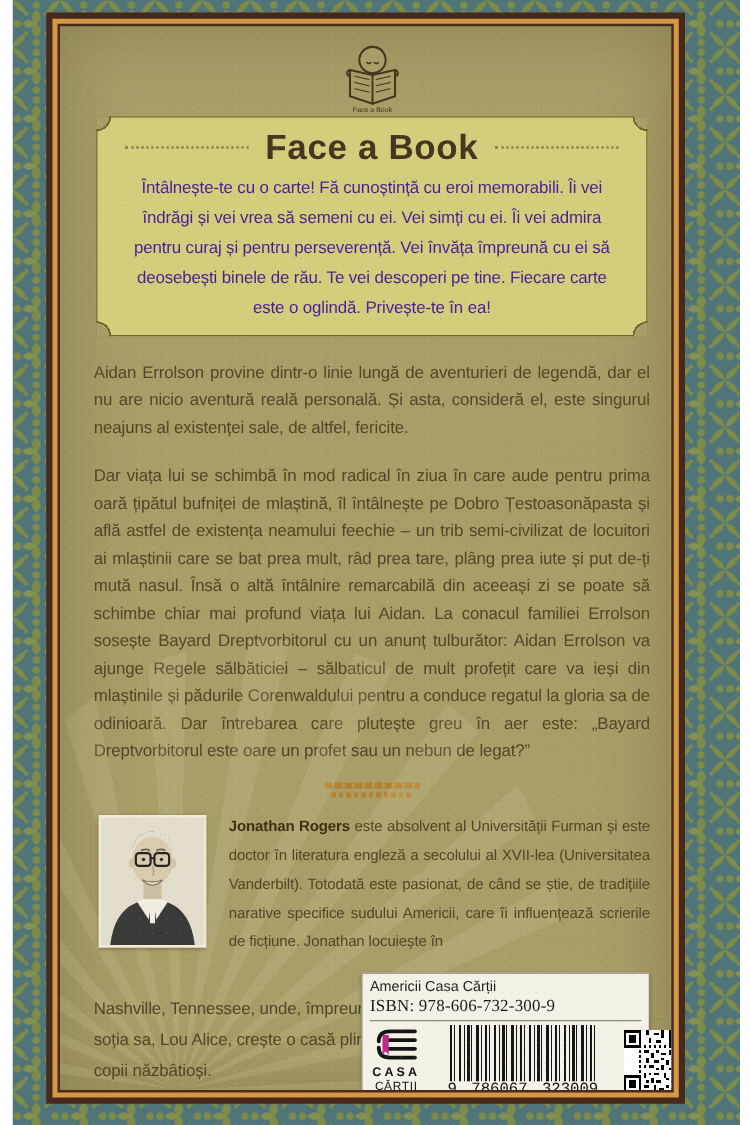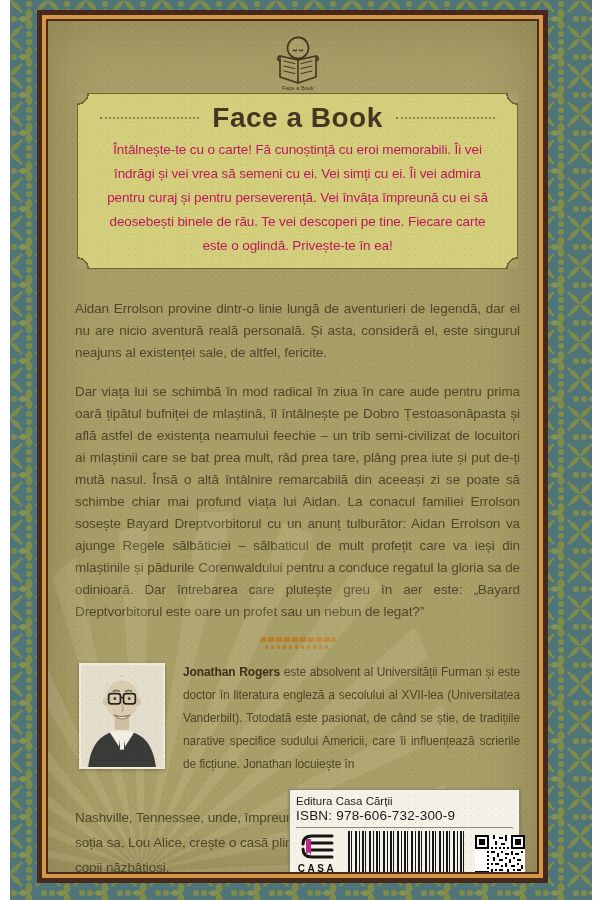--- a/index.html
+++ b/index.html
@@ -31,25 +31,25 @@
   .intro-box{position:relative;width:441px;margin:2px auto 0;background:#d2ce7c;
       border:1px solid #6f672f;box-sizing:border-box;padding:6px 22px 10px;}
   .notch{position:absolute;width:13px;height:13px;pointer-events:none;}
   .notch.tl{top:-1px;left:-1px;background:radial-gradient(circle at 0 0,#a89e68 0 10.5px,#6f672f 10.5px 12px,transparent 12px);}
   .notch.tr{top:-1px;right:-1px;background:radial-gradient(circle at 100% 0,#a89e68 0 10.5px,#6f672f 10.5px 12px,transparent 12px);}
   .notch.bl{bottom:-1px;left:-1px;background:radial-gradient(circle at 0 100%,#a89e68 0 10.5px,#6f672f 10.5px 12px,transparent 12px);}
   .notch.br{bottom:-1px;right:-1px;background:radial-gradient(circle at 100% 100%,#a89e68 0 10.5px,#6f672f 10.5px 12px,transparent 12px);}
   .title-row{display:flex;align-items:center;gap:13px;margin:2px 0 4px;}
   .leader{flex:1;border-top:2px dotted #8e8350;height:0;}
   .intro-title{font-size:28px;font-weight:bold;color:#483521;letter-spacing:.5px;white-space:nowrap;}
-  .intro-text{font-size:13.5px;line-height:24px;color:#be185d;text-align:center;letter-spacing:-.1px;}
+  .intro-text{font-size:13.5px;line-height:24px;color:#4c1d95;text-align:center;letter-spacing:-.1px;}
 
   
   .syn{font-size:13.5px;line-height:22px;color:#4e4729;text-align:justify;letter-spacing:-.1px;}
-  .syn.p1{margin-top:29px;}
+  .syn.p1{margin-top:18px;}
   .syn.p2{margin-top:17px;}
 
   
   .imprint{margin:14px auto 0;width:76px;}
   .imprint .bar{height:5px;border-radius:2px;
       background:repeating-linear-gradient(90deg,#b5812f 0 6px,rgba(181,129,47,.25) 6px 8px);}
   .imprint .dots{height:4px;width:66px;margin:3px auto 0;
       background:repeating-linear-gradient(90deg,#b5812f 0 3.5px,transparent 3.5px 6px);}
 
   
@@ -60,22 +60,22 @@
       text-align:justify;letter-spacing:-.1px;min-height:108px;}
   .bio1 .name{font-weight:bold;color:#3e2f16;}
   .bio2{position:absolute;left:0;top:130px;width:260px;font-size:13.5px;
       line-height:25px;color:#4e4729;letter-spacing:-.1px;}
 
   
   .isbn-box{position:absolute;right:0;top:128px;width:231px;background:#f4f1e7;
       border:1px solid #8b8878;box-sizing:border-box;padding:4px 6px 3px;
       box-shadow:0 1px 3px rgba(40,30,10,.3);}
   .pub-name{font-size:11.5px;color:#1f1f1f;line-height:14px;}
-  .isbn-line{font-size:13.5px;color:#1a1a1a;line-height:16px;letter-spacing:.2px;}
-  .isbn-mid{display:flex;align-items:stretch;gap:8px;border-top:1.5px solid #8c897a;
+  .isbn-line{font-size:13.5px;color:#1a1a1a;line-height:16px;letter-spacing:.2px;font-family:Liberation Serif, serif;}
+  .isbn-mid{display:flex;align-items:stretch;gap:20px;border-top:1.5px solid #8c897a;
       margin-top:3px;padding-top:3px;height:58px;}
   .casa-logo{width:42px;flex:none;}
   .barcode{flex:1;display:flex;flex-direction:column;}
   .bars{flex:1;margin:0 2px;
       background:repeating-linear-gradient(90deg,#161616 0 2px,transparent 2px 3px,
         #161616 3px 4px,transparent 4px 7px,#161616 7px 9px,transparent 9px 11px,
         #161616 11px 12px,transparent 12px 14px);}
   .bar-digits{font-family:"Liberation Mono",monospace;font-size:12.5px;color:#111;
       text-align:center;line-height:13px;word-spacing:4px;white-space:nowrap;}
   .qr{width:50px;height:50px;flex:none;align-self:center;}
@@ -168,21 +168,21 @@
       <path d="M38.5 32 h3" stroke="#27241f" stroke-width="1.5"></path>
       <circle cx="33" cy="33" r="1.4" fill="#3c352b"></circle>
       <circle cx="47" cy="33" r="1.4" fill="#3c352b"></circle>
       <path d="M40 38 q2 5 0 8" stroke="#b5a586" stroke-width="1.3" fill="none"></path>
       <path d="M32 49 Q40 57 48 49 Q40 52 32 49 Z" fill="#efe8d6" stroke="#8a7a5e" stroke-width="1"></path>
     </svg>
     <p class="bio1"><span class="name">Jonathan Rogers</span><span> este absolvent al Universității Furman și este doctor în literatura engleză a secolului al XVII-lea (Universitatea Vanderbilt). Totodată este pasionat, de când se știe, de tradițiile narative specifice sudului Americii, care îi influențează scrierile de ficțiune. Jonathan locuiește în</span></p>
     <p class="bio2">Nashville, Tennessee, unde, împreună cu soția sa, Lou Alice, crește o casă plină de copii năzbâtioși.</p>
 
     <div class="isbn-box">
-      <div class="pub-name">Editura Casa Cărții</div>
+      <div class="pub-name">Americii Casa Cărții</div>
       <div class="isbn-line">ISBN: 978-606-732-300-9</div>
       <div class="isbn-mid">
         <svg class="casa-logo" viewBox="0 0 42 58">
           <g stroke="#141414" stroke-width="3" fill="none" stroke-linecap="round">
             <path d="M36 5 H16 Q7 5 7 13"></path>
             <path d="M36 12 H14"></path>
             <path d="M36 19 H14"></path>
             <path d="M36 26 H16 Q7 26 7 18"></path>
           </g>
           <path d="M10 8 h5 v16 l-2.5 -3 l-2.5 3 z" fill="#c2268b"></path>

